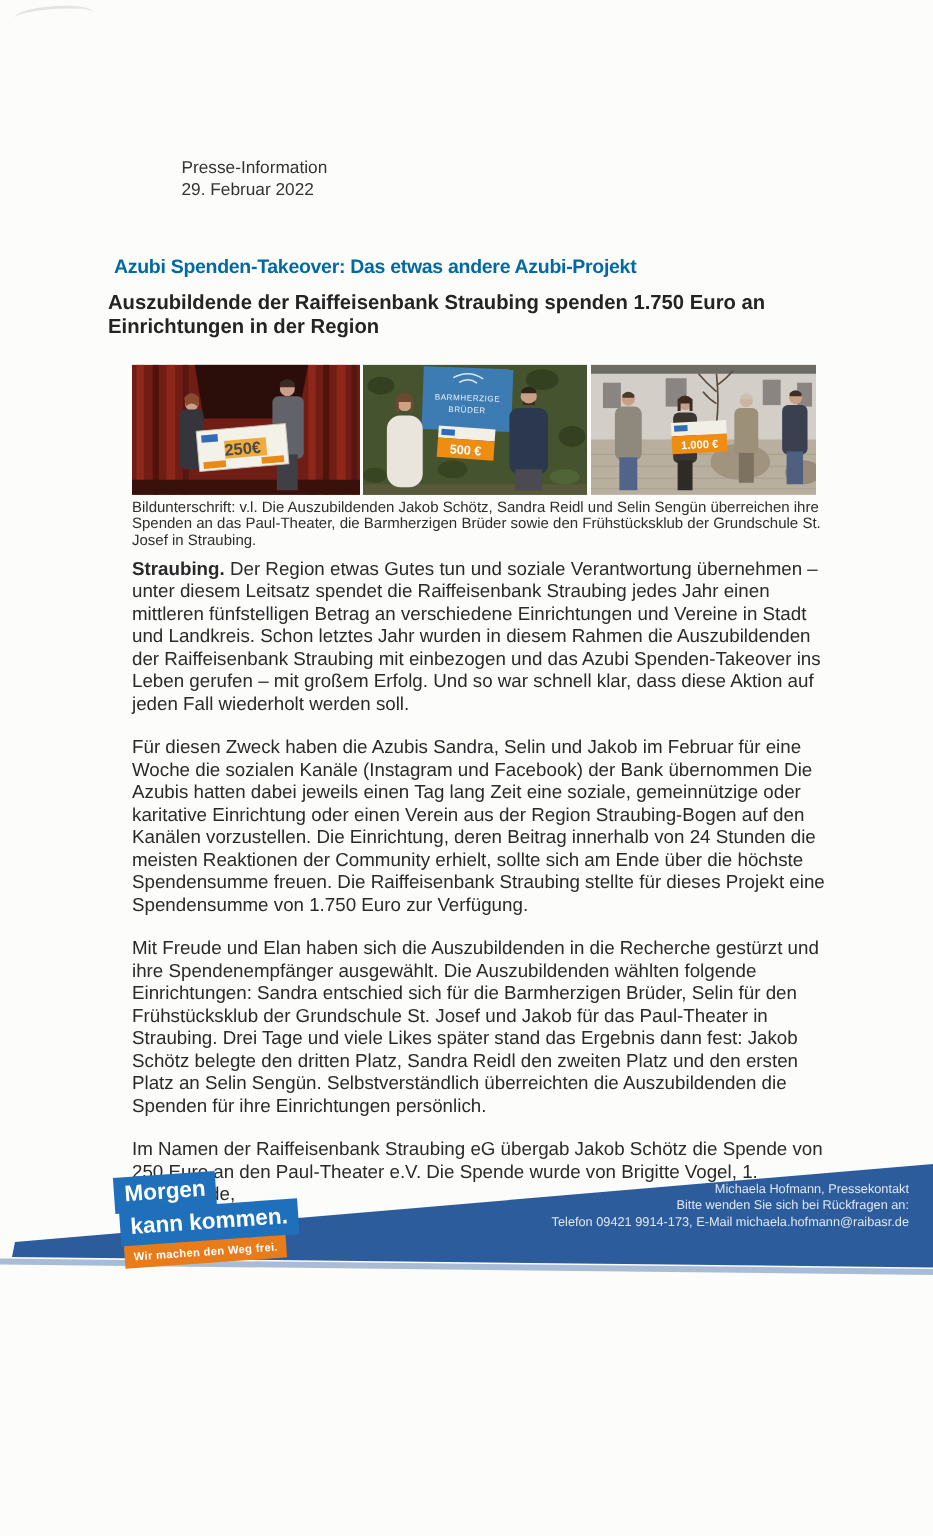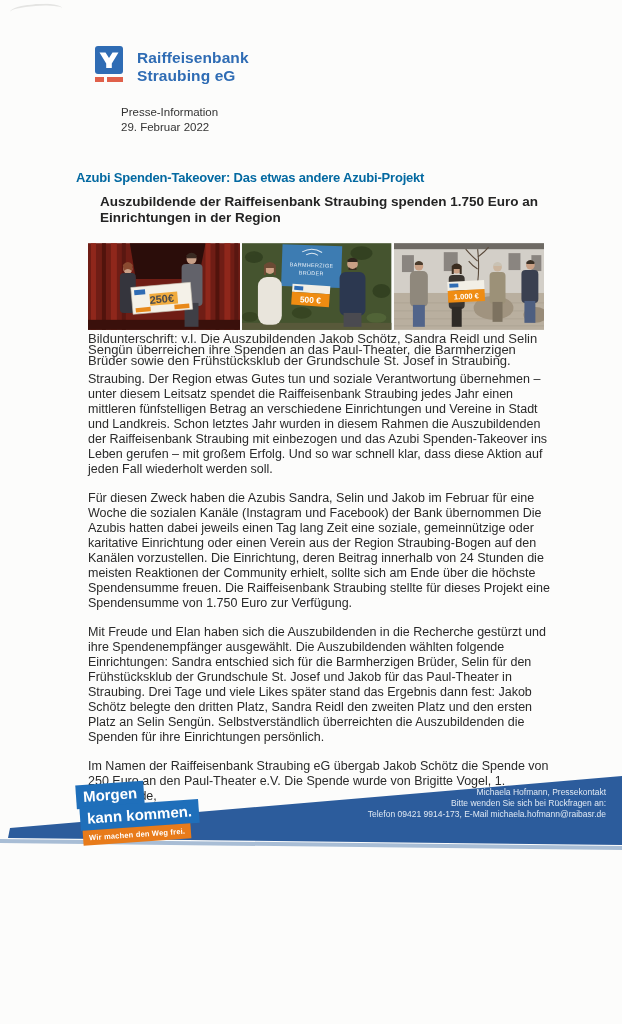--- a/index.html
+++ b/index.html
@@ -33,41 +33,41 @@
   .press-meta{
     position:absolute;left:89px;top:105px;
     font-size:11.5px;line-height:14.5px;color:#333;margin-left:32px;
   }
   
   .headline{
     position:absolute;left:76px;top:170px;width:475px;
     font-size:13px;font-weight:bold;color:#0369a1;letter-spacing:-.2px;
   }
   .subheadline{
-    position:absolute;left:100px;top:194px;width:472px;
+    position:absolute;left:72px;top:194px;width:472px;
     font-size:13.5px;font-weight:bold;color:#242424;line-height:16px;
   }
   
   .photo-row{
     position:absolute;left:88px;top:243px;width:456px;height:87px;
     display:flex;gap:2px;
   }
   .photo-row svg{display:block;height:87px;}
   
   .caption{
     position:absolute;left:88px;top:334px;width:468px;
-    font-size:13px;line-height:10.8px;color:#2e2e2e;
+    font-size:10px;line-height:10.8px;color:#2e2e2e;
   }
   
   .body-copy{
     position:absolute;left:88px;top:372px;width:466px;
     font-size:12.5px;line-height:15px;color:#2a2a2a;
   }
   .body-copy p{margin:0 0 14px 0;}
-  .lead{font-weight:normal;}
+  .lead{font-weight:bold;}
   
   .footer{position:absolute;left:0;top:765px;width:622px;height:110px;}
   .footer svg{position:absolute;left:0;top:0;}
   .slogan-patch{
     position:absolute;background:#1f6fba;color:#fff;font-weight:bold;
     font-size:15px;line-height:1;transform:rotate(-4deg);
     padding:4px 7px 5px 7px;white-space:nowrap;
   }
   .slogan-1{left:76px;top:18px;}
   .slogan-2{left:80px;top:38px;}
@@ -81,34 +81,20 @@
     text-align:right;color:#dfe8f3;font-size:8.5px;line-height:11px;
   }
 </style>
 </head>
 <body>
 
 <div class="page">
 
   <div class="scan-mark"></div>
 
-  <div class="logo-block">
-    <div class="logo-mark">
-      <svg width="30" height="40" viewBox="0 0 30 40">
-        <rect x="0" y="0" width="28" height="28" rx="3" fill="#2f6cb4"></rect>
-        <polygon points="4.5,6.5 10.5,6.5 14,12 17.5,6.5 23.5,6.5 16.8,17.5 16.8,22 11.2,22 11.2,17.5" fill="#ffffff"></polygon>
-        <rect x="0" y="31" width="9" height="5" fill="#e0604a"></rect>
-        <rect x="12" y="31" width="16" height="5" fill="#e0604a"></rect>
-      </svg>
-    </div>
-    <div class="brand-text">
-      <div>Raiffeisenbank</div>
-      <div>Straubing eG</div>
-    </div>
-  </div>
 
   <div class="press-meta">
     <div>Presse-Information</div>
     <div>29. Februar 2022</div>
   </div>
 
   <h1 class="headline" style="margin:0;">Azubi Spenden-Takeover: Das etwas andere Azubi-Projekt</h1>
   <h2 class="subheadline" style="margin:0;">Auszubildende der Raiffeisenbank Straubing spenden 1.750 Euro an Einrichtungen in der Region</h2>
 
   <div class="photo-row">

